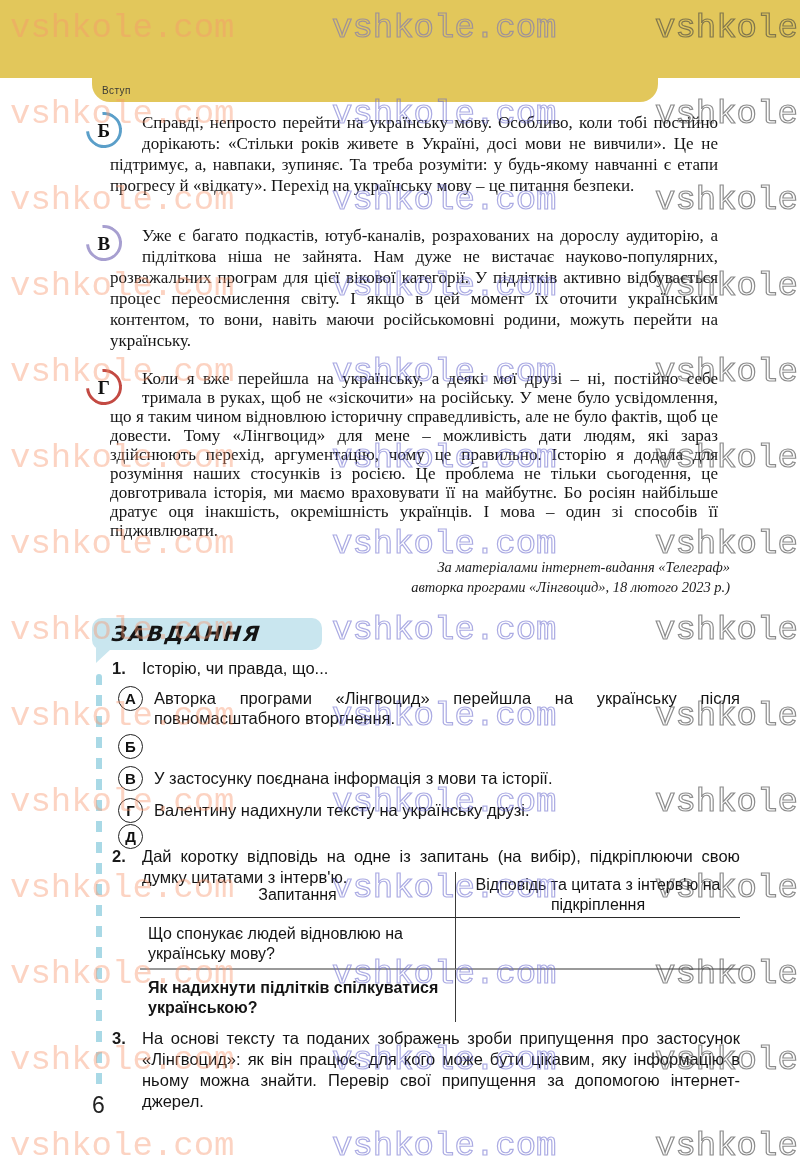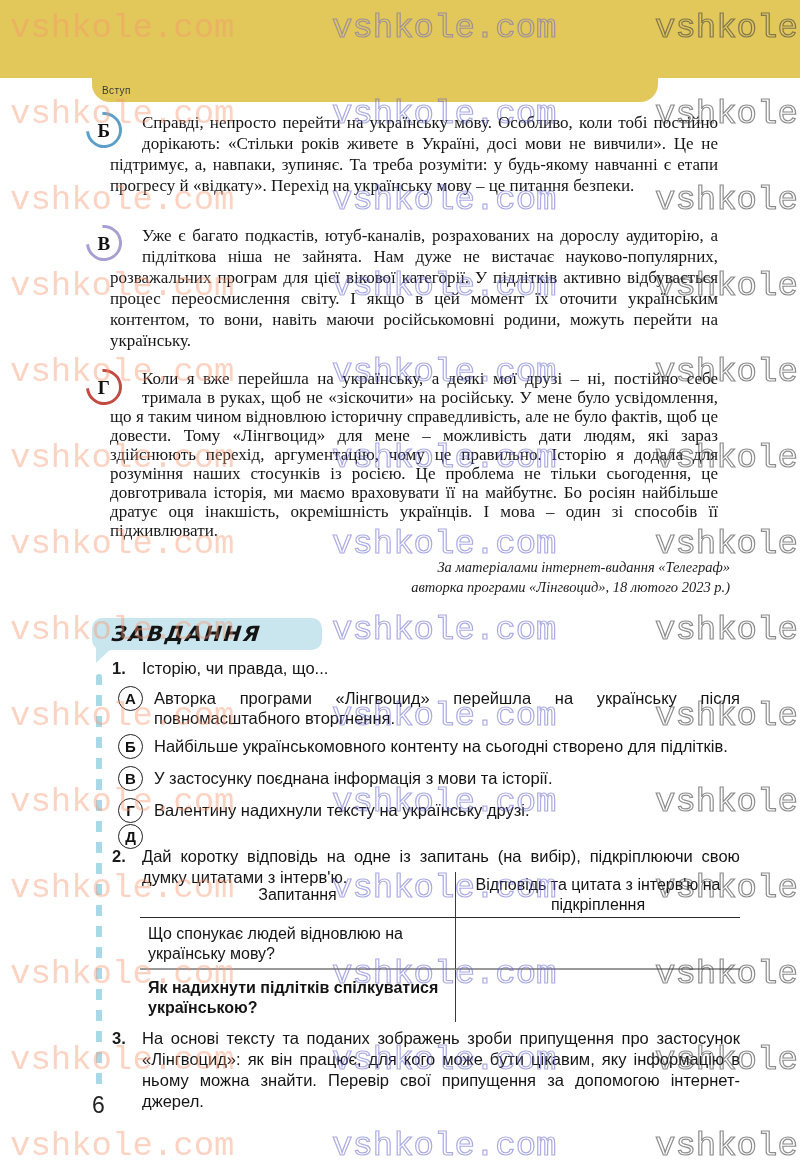--- a/index.html
+++ b/index.html
@@ -144,21 +144,20 @@
     <span class="tnum">1.</span>
     <span class="ttext">Історію, чи правда, що...</span>
   </div>
 
   <div class="orow" style="top:686px;">
     <span class="ocircle">А</span>
     <span class="otext">Авторка програми «Лінгвоцид» перейшла на українську після повномасштабного вторгнення.</span>
   </div>
   <div class="orow" style="top:734px;">
     <span class="ocircle">Б</span>
-    <span class="otext">Найбільше українськомовного контенту на сьогодні створено для підлітків.</span>
   </div>
   <div class="orow" style="top:766px;">
     <span class="ocircle">В</span>
     <span class="otext">У застосунку поєднана інформація з мови та історії.</span>
   </div>
   <div class="orow" style="top:798px;">
     <span class="ocircle">Г</span>
     <span class="otext">Валентину надихнули тексту на українську друзі.</span>
   </div>
 

